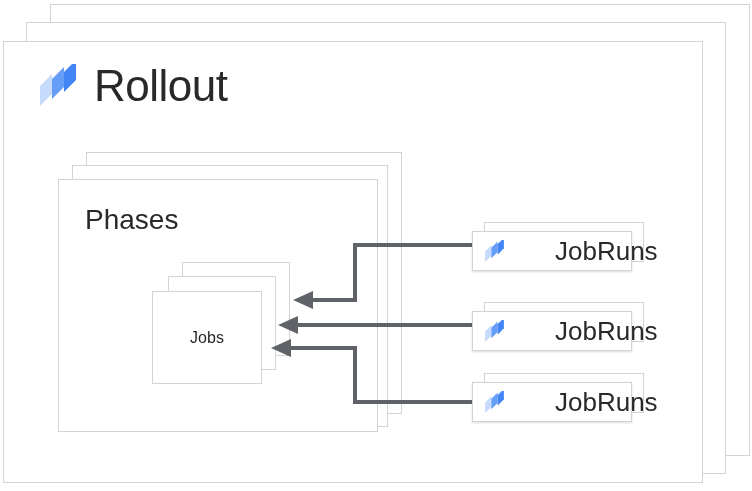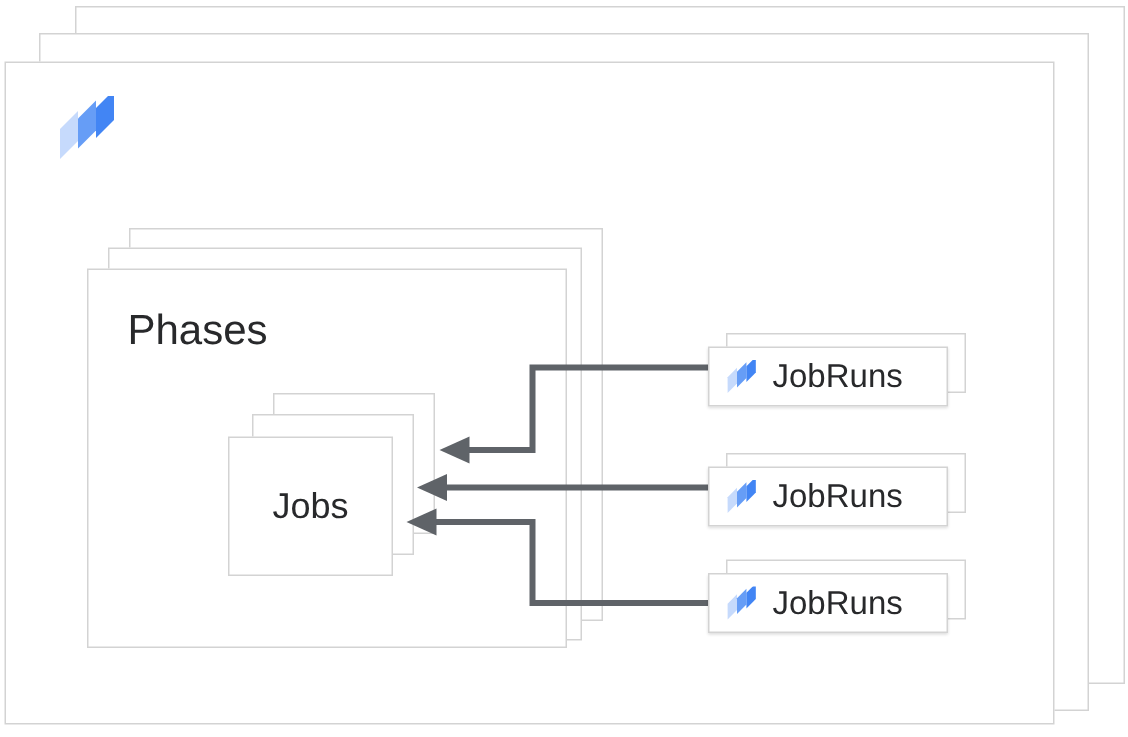--- a/index.html
+++ b/index.html
@@ -77,45 +77,46 @@
 
   .jobs-label {
     position: absolute;
     left: 152px;
     top: 291px;
     width: 110px;
     height: 93px;
     display: flex;
     align-items: center;
     justify-content: center;
-    font-size: 24px;
+    font-size: 16px;
     color: #28292b;
     z-index: 6;
     pointer-events: none;
   }
 
   
   .jobrun-back {
     width: 160px;
     height: 40px;
   }
   .jobrun-front {
     width: 160px;
     height: 40px;
     display: flex;
     align-items: center;
     gap: 9px;
     padding-left: 11px;
     z-index: 4;
   }
   .jobrun-text {
-    font-size: 22px;
+    font-size: 26px;
     color: #28292b;
     line-height: 1;
     white-space: nowrap;
+    margin-left: 40px;
   }
 
   .jr1-back  { left: 484px; top: 222px; }
   .jr1-front { left: 472px; top: 231px; }
   .jr2-back  { left: 484px; top: 302px; }
   .jr2-front { left: 472px; top: 311px; }
   .jr3-back  { left: 484px; top: 373px; }
   .jr3-front { left: 472px; top: 382px; }
 
   
@@ -145,20 +146,21 @@
   <div class="card rollout-front"></div>
 
   <div class="title-row">
     <span>
       <svg class="logo" width="42" height="44" viewBox="0 0 42 44" xmlns="http://www.w3.org/2000/svg">
         <path d="M2 22 L14 10 L14 30 L2 42 Z" fill="#c6dafc"></path>
         <path d="M14 15 L26 3 L26 23 L14 35 Z" fill="#669df6"></path>
         <path d="M26 8 L38 -4 L38 16 L26 28 Z" fill="#4285f4"></path>
       </svg>
     </span>
+    <span class="title-text">Rollout</span>
   </div>
 
   <div class="card phases-back-2"></div>
   <div class="card phases-back-1"></div>
   <div class="card phases-front"></div>
   <div class="phases-label">Phases</div>
 
   <div class="card jobs-back-2"></div>
   <div class="card jobs-back-1"></div>
   <div class="card jobs-main"></div>

